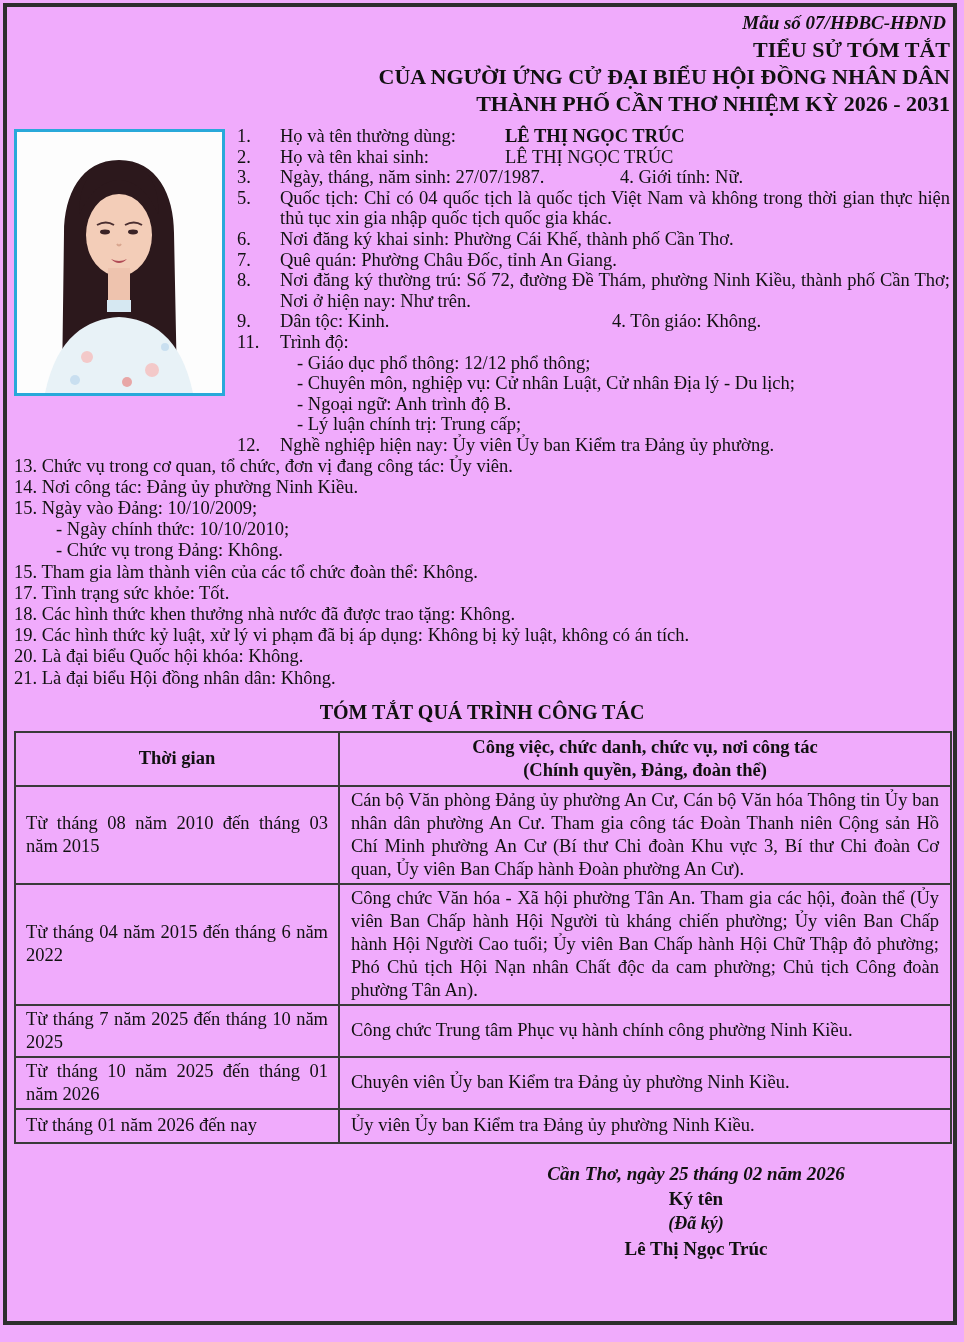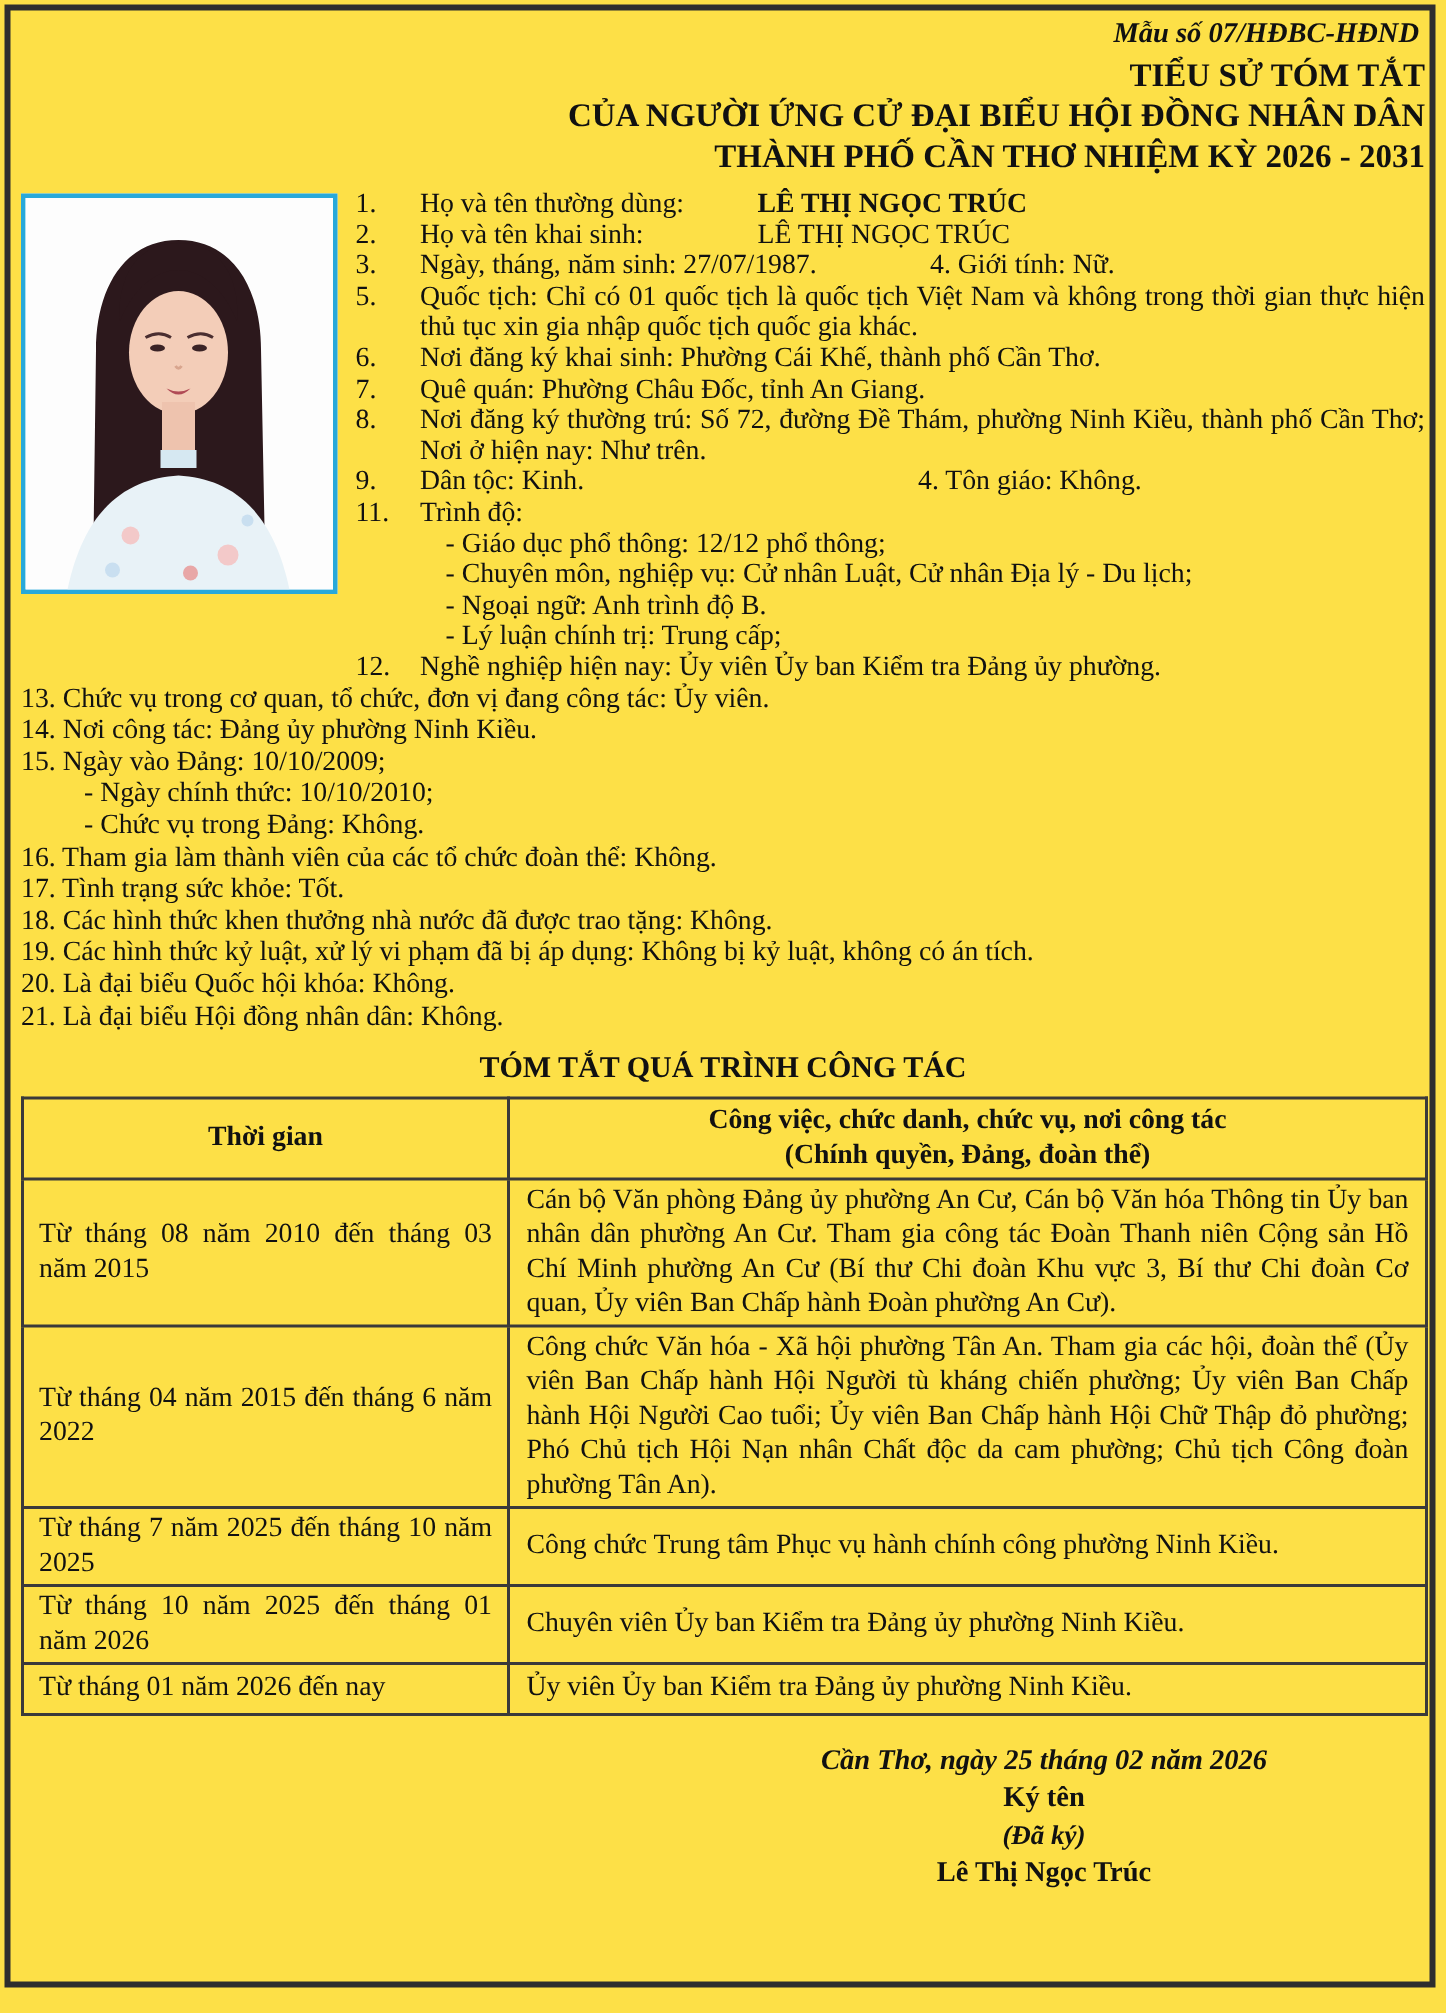--- a/index.html
+++ b/index.html
@@ -1,20 +1,20 @@
 <!DOCTYPE html>
 <html><head>
 <meta charset="utf-8">
 <style>
   html, body { margin: 0; padding: 0; background: #ffffff; }
   .doc {
     position: relative;
     width: 964px;
     height: 1342px;
-    background: #fde047;
+    background: #f0abfc;
     font-family: "Liberation Serif", serif;
     color: #111111;
     overflow: hidden;
   }
   .frame {
     position: absolute;
     left: 3px; top: 3px;
     width: 954px; height: 1322px;
     border: 4px solid #2e2e2e;
     box-sizing: border-box;
@@ -127,21 +127,21 @@
         <div class="line">
           <span class="num">2.</span>
           <span class="txt"><span class="tab1">Họ và tên khai sinh:</span><span>LÊ THỊ NGỌC TRÚC</span></span>
         </div>
         <div class="line">
           <span class="num">3.</span>
           <span class="txt"><span class="tab3">Ngày, tháng, năm sinh: 27/07/1987.</span><span>4. Giới tính: Nữ.</span></span>
         </div>
         <div class="line">
           <span class="num">5.</span>
-          <span class="txt just">Quốc tịch: Chỉ có 01 quốc tịch là quốc tịch Việt Nam và không trong thời gian thực hiện thủ tục xin gia nhập quốc tịch quốc gia khác.</span>
+          <span class="txt just">Quốc tịch: Chỉ có 04 quốc tịch là quốc tịch Việt Nam và không trong thời gian thực hiện thủ tục xin gia nhập quốc tịch quốc gia khác.</span>
         </div>
         <div class="line">
           <span class="num">6.</span>
           <span class="txt">Nơi đăng ký khai sinh: Phường Cái Khế, thành phố Cần Thơ.</span>
         </div>
         <div class="line">
           <span class="num">7.</span>
           <span class="txt">Quê quán: Phường Châu Đốc, tỉnh An Giang.</span>
         </div>
         <div class="line">
@@ -165,21 +165,21 @@
           <span class="txt">Nghề nghiệp hiện nay: Ủy viên Ủy ban Kiểm tra Đảng ủy phường.</span>
         </div>
       </div>
 
       <div class="items-left">
         <div>13. Chức vụ trong cơ quan, tổ chức, đơn vị đang công tác: Ủy viên.</div>
         <div>14. Nơi công tác: Đảng ủy phường Ninh Kiều.</div>
         <div>15. Ngày vào Đảng: 10/10/2009;</div>
         <div class="sub2">- Ngày chính thức: 10/10/2010;</div>
         <div class="sub2">- Chức vụ trong Đảng: Không.</div>
-        <div>16. Tham gia làm thành viên của các tổ chức đoàn thể: Không.</div>
+        <div>15. Tham gia làm thành viên của các tổ chức đoàn thể: Không.</div>
         <div>17. Tình trạng sức khỏe: Tốt.</div>
         <div>18. Các hình thức khen thưởng nhà nước đã được trao tặng: Không.</div>
         <div>19. Các hình thức kỷ luật, xử lý vi phạm đã bị áp dụng: Không bị kỷ luật, không có án tích.</div>
         <div>20. Là đại biểu Quốc hội khóa: Không.</div>
         <div>21. Là đại biểu Hội đồng nhân dân: Không.</div>
       </div>
     </div>
 
     <div class="career-title">TÓM TẮT QUÁ TRÌNH CÔNG TÁC</div>
 

